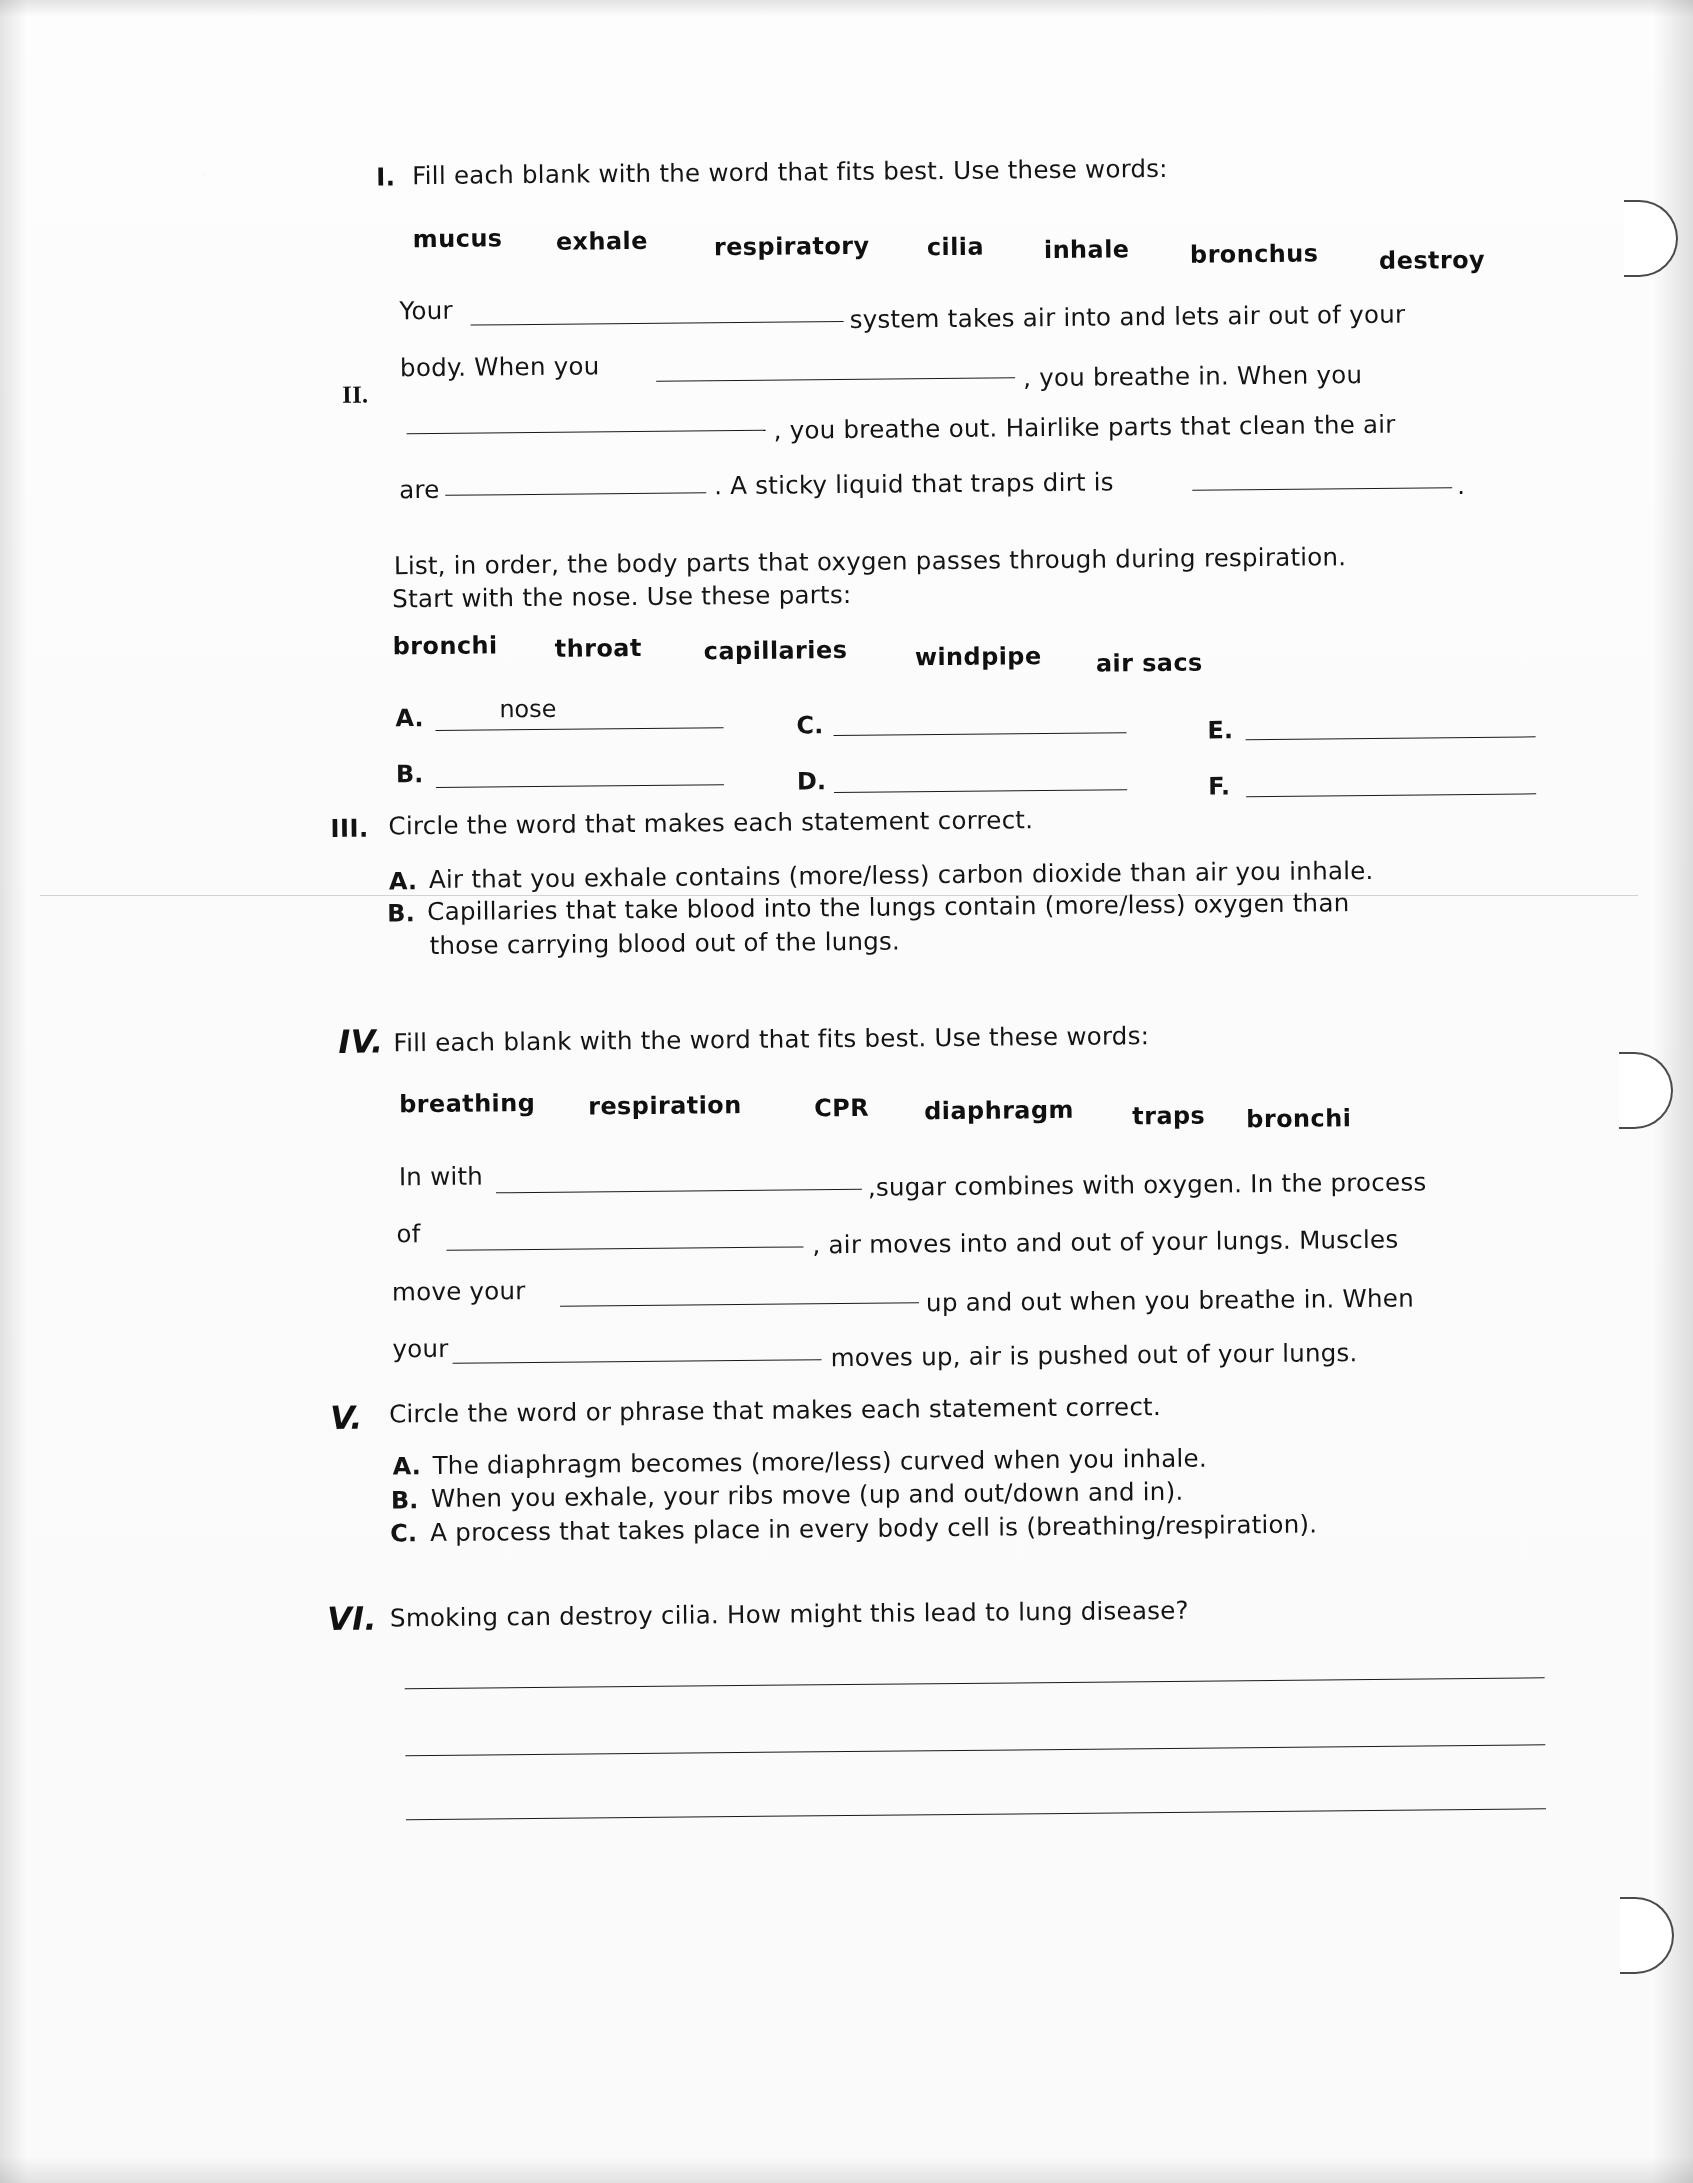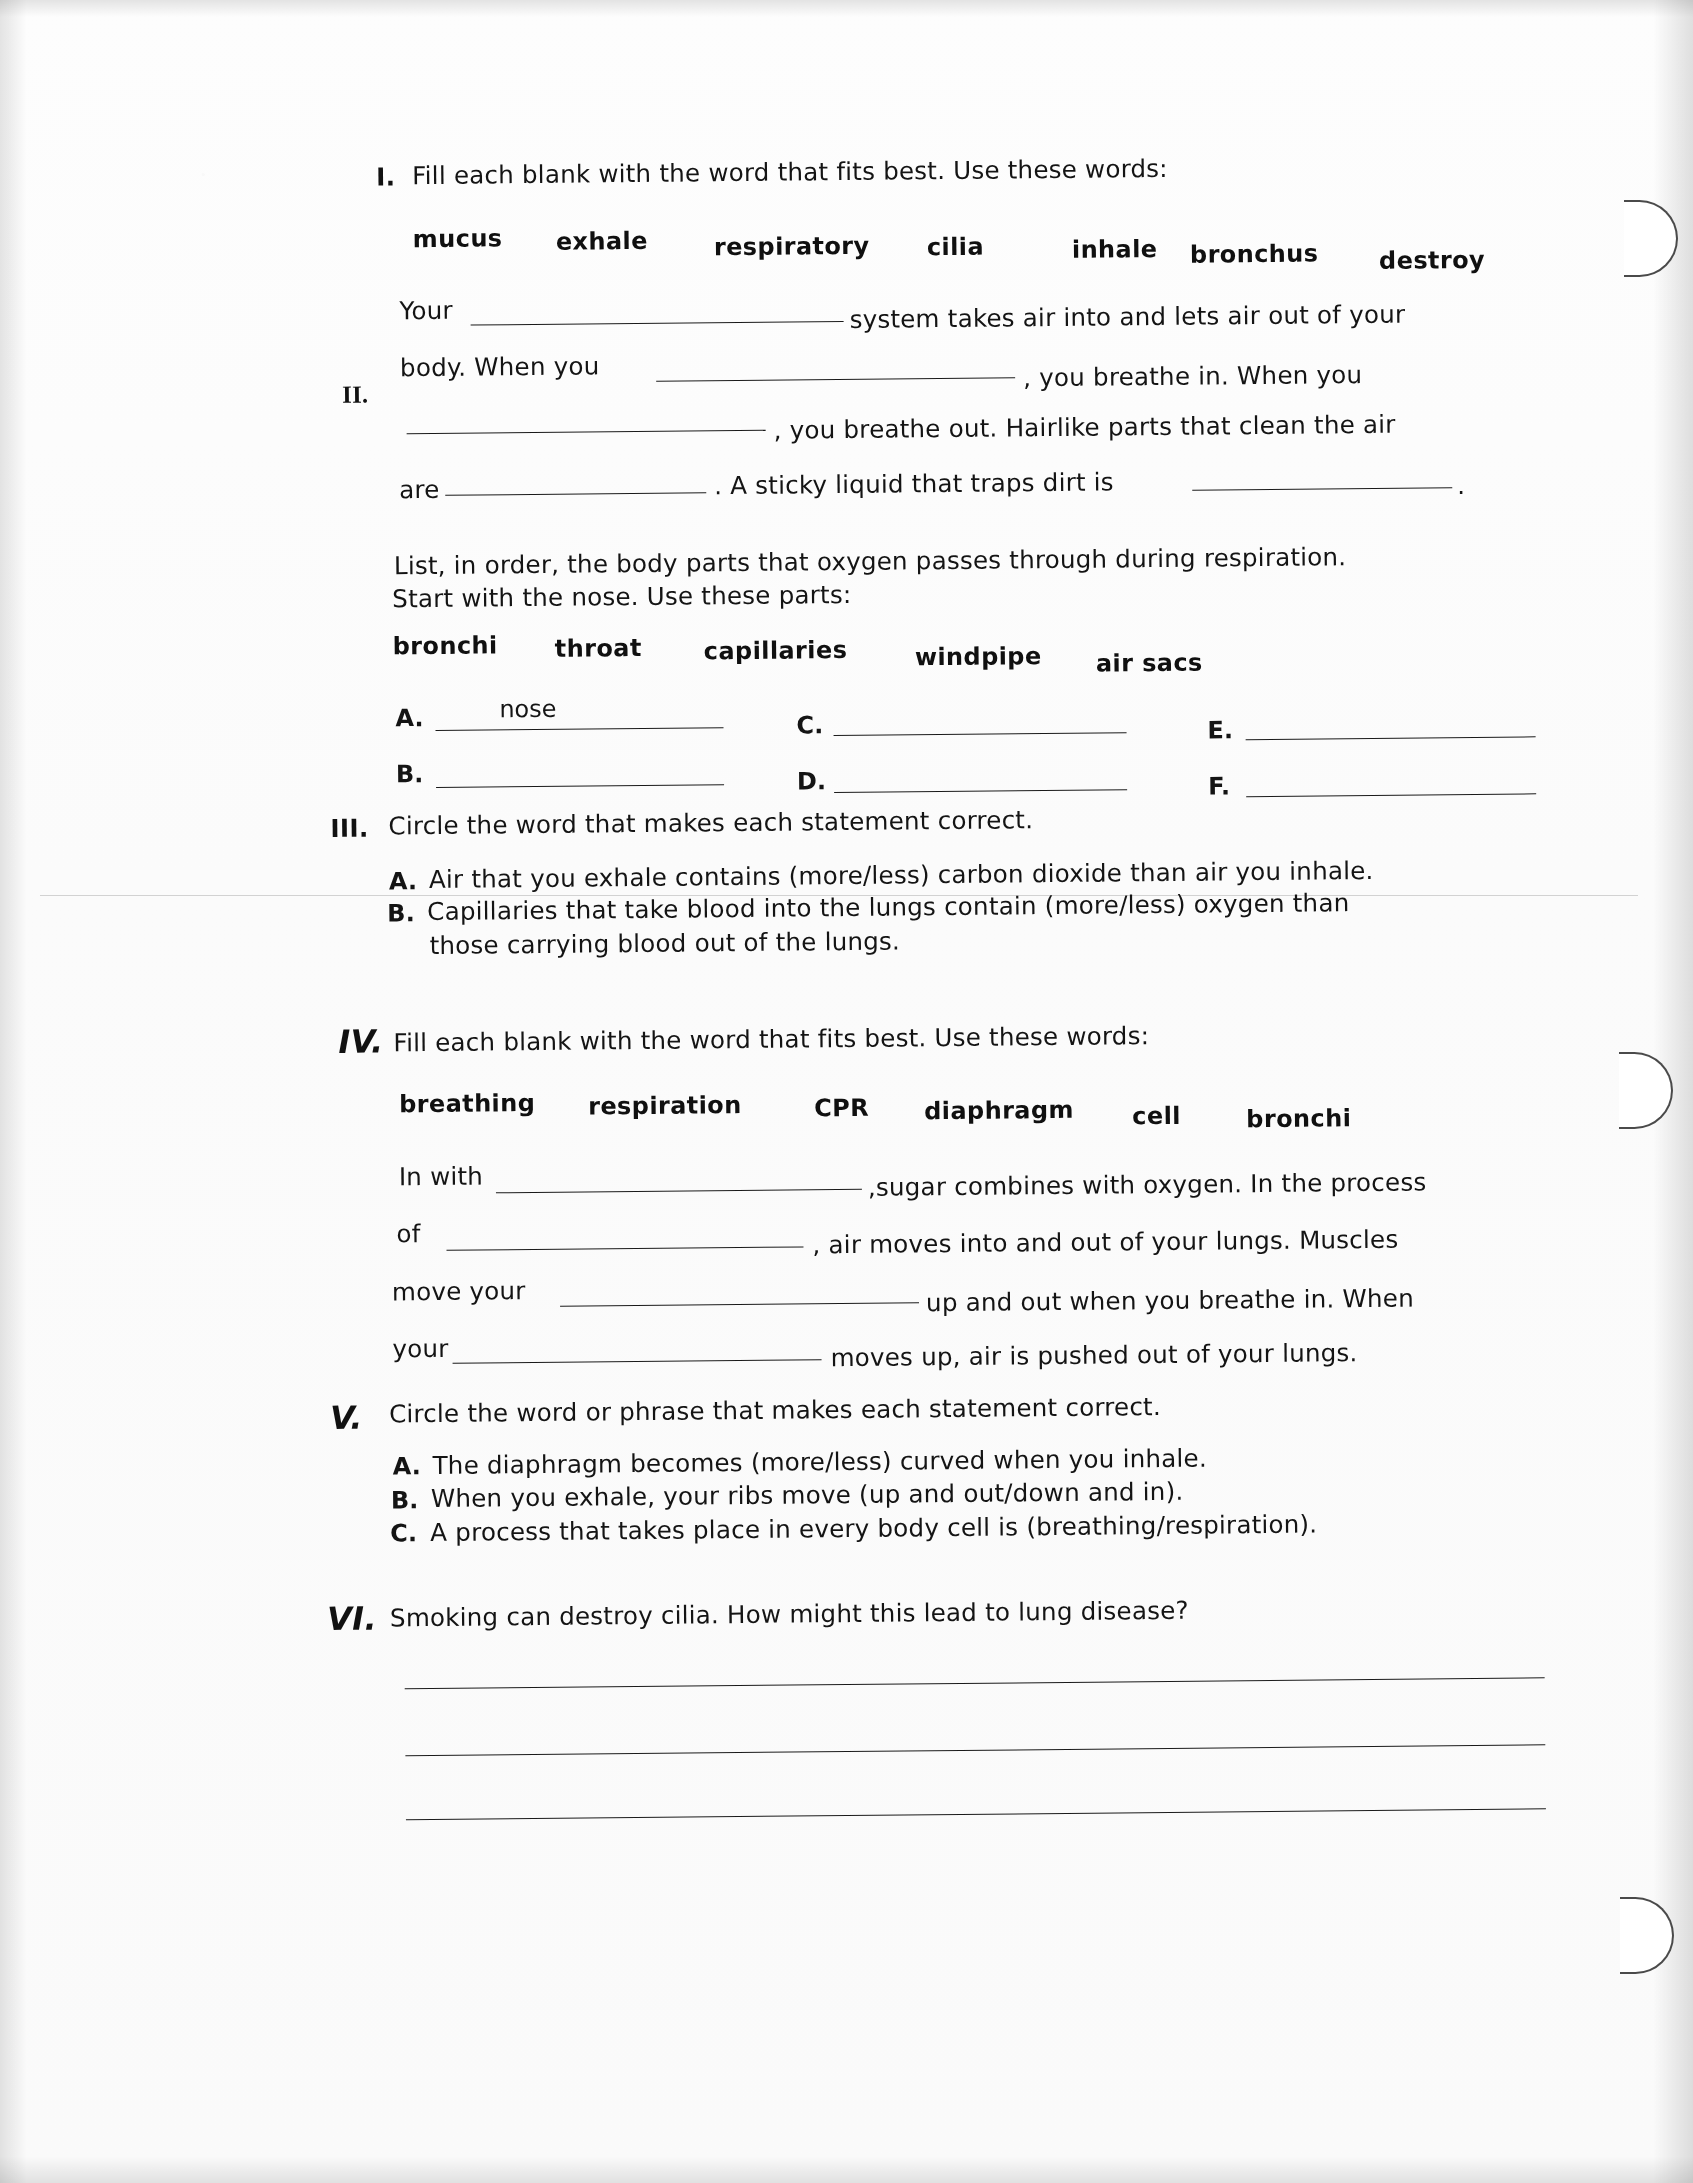--- a/index.html
+++ b/index.html
@@ -156,21 +156,21 @@
 
 <div class="content skew">
 
   <div class="roman" style="left:385px; top:158px;">I.</div>
   <div class="line-text" style="left:421px; top:157px;">Fill each blank with the word that fits best. Use these words:</div>
 
   <div class="wordbank" style="left:421px; top:221px;">mucus</div>
   <div class="wordbank" style="left:564px; top:225px;">exhale</div>
   <div class="wordbank" style="left:722px; top:232px;">respiratory</div>
   <div class="wordbank" style="left:935px; top:234px;">cilia</div>
-  <div class="wordbank" style="left:1052px; top:238px;margin-left:28px;">inhale</div>
+  <div class="wordbank" style="left:1052px; top:238px;">inhale</div>
   <div class="wordbank" style="left:1198px; top:244px;">bronchus</div>
   <div class="wordbank" style="left:1387px; top:252px;">destroy</div>
 
   <div class="line-text" style="left:407px; top:292px;">Your</div>
   <div class="rule" style="left:478px; top:321px; width:373px;"></div>
   <div class="line-text" style="left:857px; top:305px;">system takes air into and lets air out of your</div>
 
   <div class="roman" style="left:349px; top:376px;font-family:Liberation Serif, serif;">II.</div>
   <div class="line-text" style="left:407px; top:349px;">body. When you</div>
   <div class="rule" style="left:663px; top:379px; width:359px;"></div>
@@ -228,21 +228,21 @@
   <div class="line-text" style="left:429px; top:893px;">Capillaries that take blood into the lungs contain (more/less) oxygen than</div>
   <div class="line-text" style="left:431px; top:927px;">those carrying blood out of the lungs.</div>
 
   <div class="roman hand" style="left:339px; top:1018px;">IV.</div>
   <div class="line-text" style="left:394px; top:1024px;">Fill each blank with the word that fits best. Use these words:</div>
 
   <div class="wordbank" style="left:399px; top:1086px;">breathing</div>
   <div class="wordbank" style="left:588px; top:1090px;">respiration</div>
   <div class="wordbank" style="left:793px; top:1094px;margin-left:21px;">CPR</div>
   <div class="wordbank" style="left:924px; top:1098px;">diaphragm</div>
-  <div class="wordbank" style="left:1132px; top:1105px;">cell</div>
+  <div class="wordbank" style="left:1132px; top:1105px;">traps</div>
   <div class="wordbank" style="left:1246px; top:1109px;">bronchi</div>
 
   <div class="line-text" style="left:398px; top:1158px;">In with</div>
   <div class="rule" style="left:495px; top:1189px; width:366px;"></div>
   <div class="line-text" style="left:867px; top:1173px;">,sugar combines with oxygen. In the process</div>
 
   <div class="line-text" style="left:395px; top:1215px;">of</div>
   <div class="rule" style="left:445px; top:1246px; width:357px;"></div>
   <div class="line-text" style="left:811px; top:1230px;">, air moves into and out of your lungs. Muscles</div>
 

